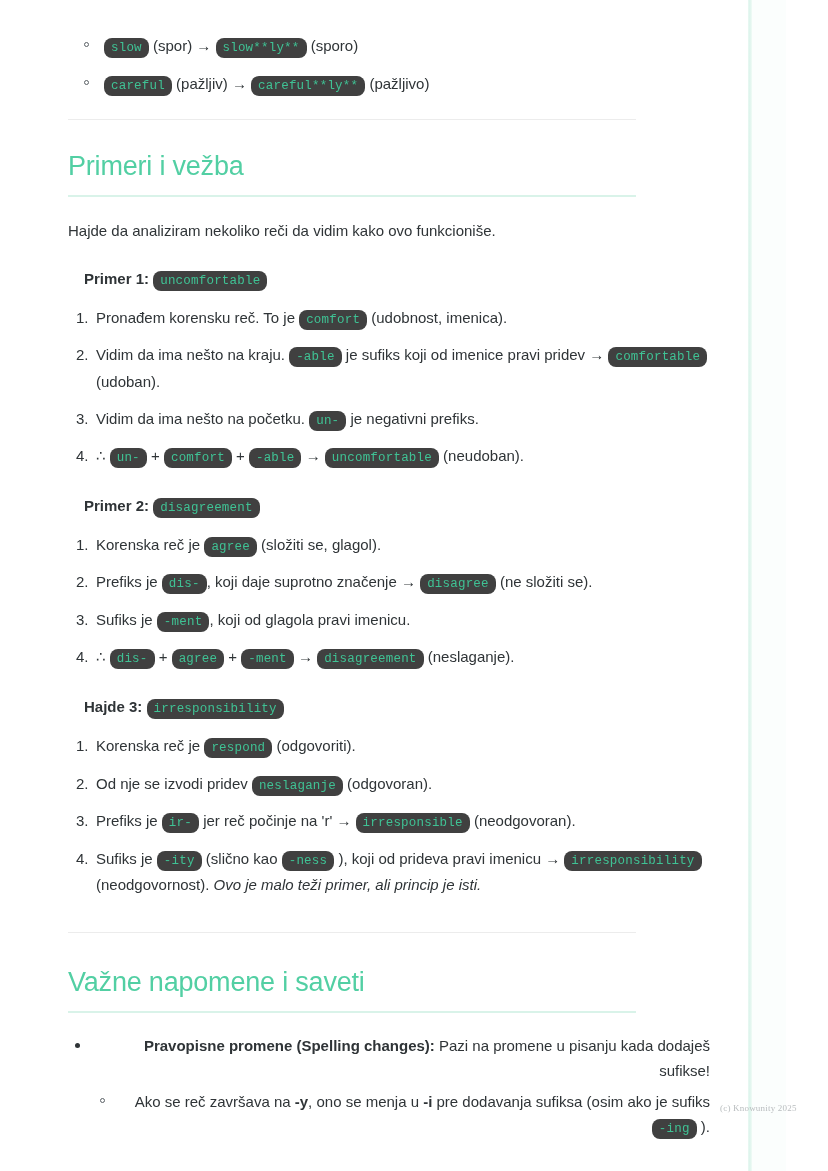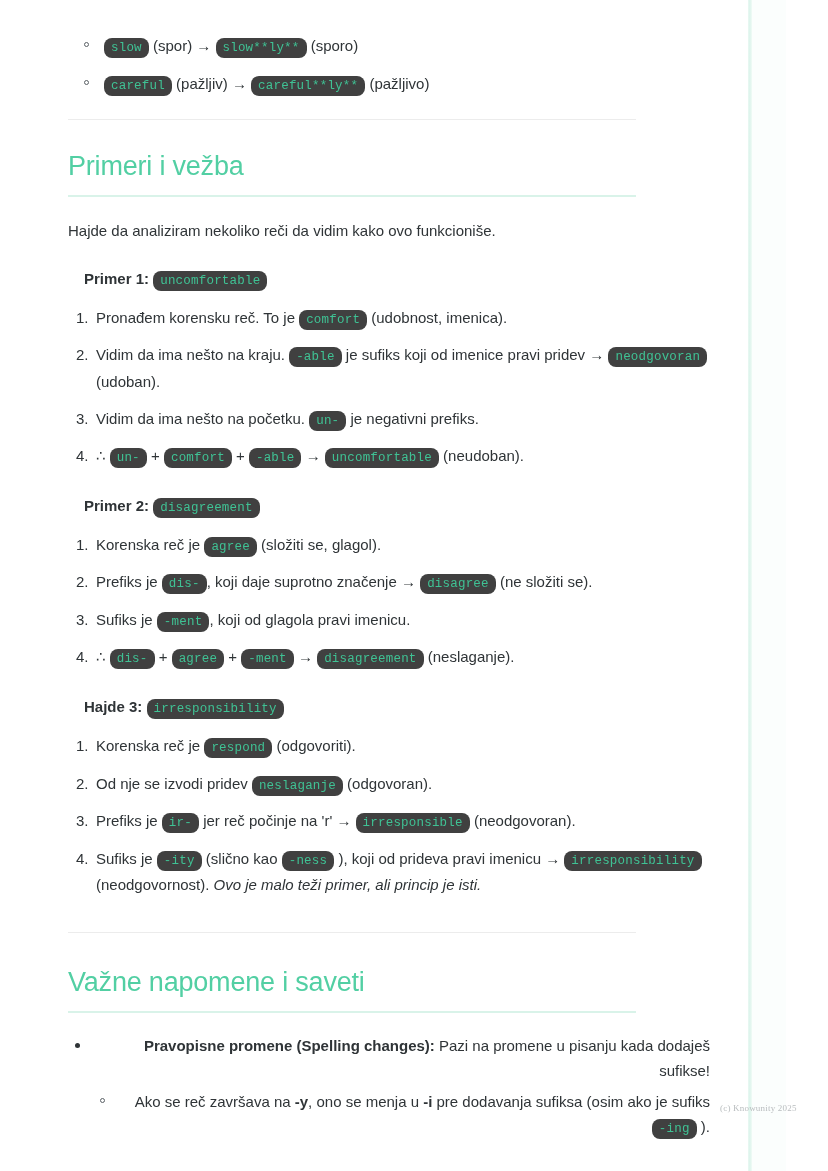--- a/index.html
+++ b/index.html
@@ -226,21 +226,21 @@
   <hr class="divider">
 
   <div class="section">
     <h2 class="section-title">Primeri i vežba</h2>
     <div class="title-rule"></div>
     <p class="body-text">Hajde da analiziram nekoliko reči da vidim kako ovo funkcioniše.</p>
     <div id="examples-container">
         <p class="example-label"><span class="lbl">Primer 1:</span> <code class="chip">uncomfortable</code></p>
         <ol class="steps">
           <li>Pronađem korensku reč. To je <code class="chip">comfort</code> (udobnost, imenica).</li>
-          <li>Vidim da ima nešto na kraju. <code class="chip">-able</code> je sufiks koji od imenice pravi pridev → <code class="chip">neodgovoran</code> (udoban).</li>
+          <li>Vidim da ima nešto na kraju. <code class="chip">-able</code> je sufiks koji od imenice pravi pridev → <code class="chip">comfortable</code> (udoban).</li>
           <li>Vidim da ima nešto na početku. <code class="chip">un-</code> je negativni prefiks.</li>
           <li>∴ <code class="chip">un-</code> + <code class="chip">comfort</code> + <code class="chip">-able</code> → <code class="chip">uncomfortable</code> (neudoban).</li>
         </ol>
         <p class="example-label"><span class="lbl">Primer 2:</span> <code class="chip">disagreement</code></p>
         <ol class="steps">
           <li>Korenska reč je <code class="chip">agree</code> (složiti se, glagol).</li>
           <li>Prefiks je <code class="chip">dis-</code>, koji daje suprotno značenje → <code class="chip">disagree</code> (ne složiti se).</li>
           <li>Sufiks je <code class="chip">-ment</code>, koji od glagola pravi imenicu.</li>
           <li>∴ <code class="chip">dis-</code> + <code class="chip">agree</code> + <code class="chip">-ment</code> → <code class="chip">disagreement</code> (neslaganje).</li>
         </ol>

